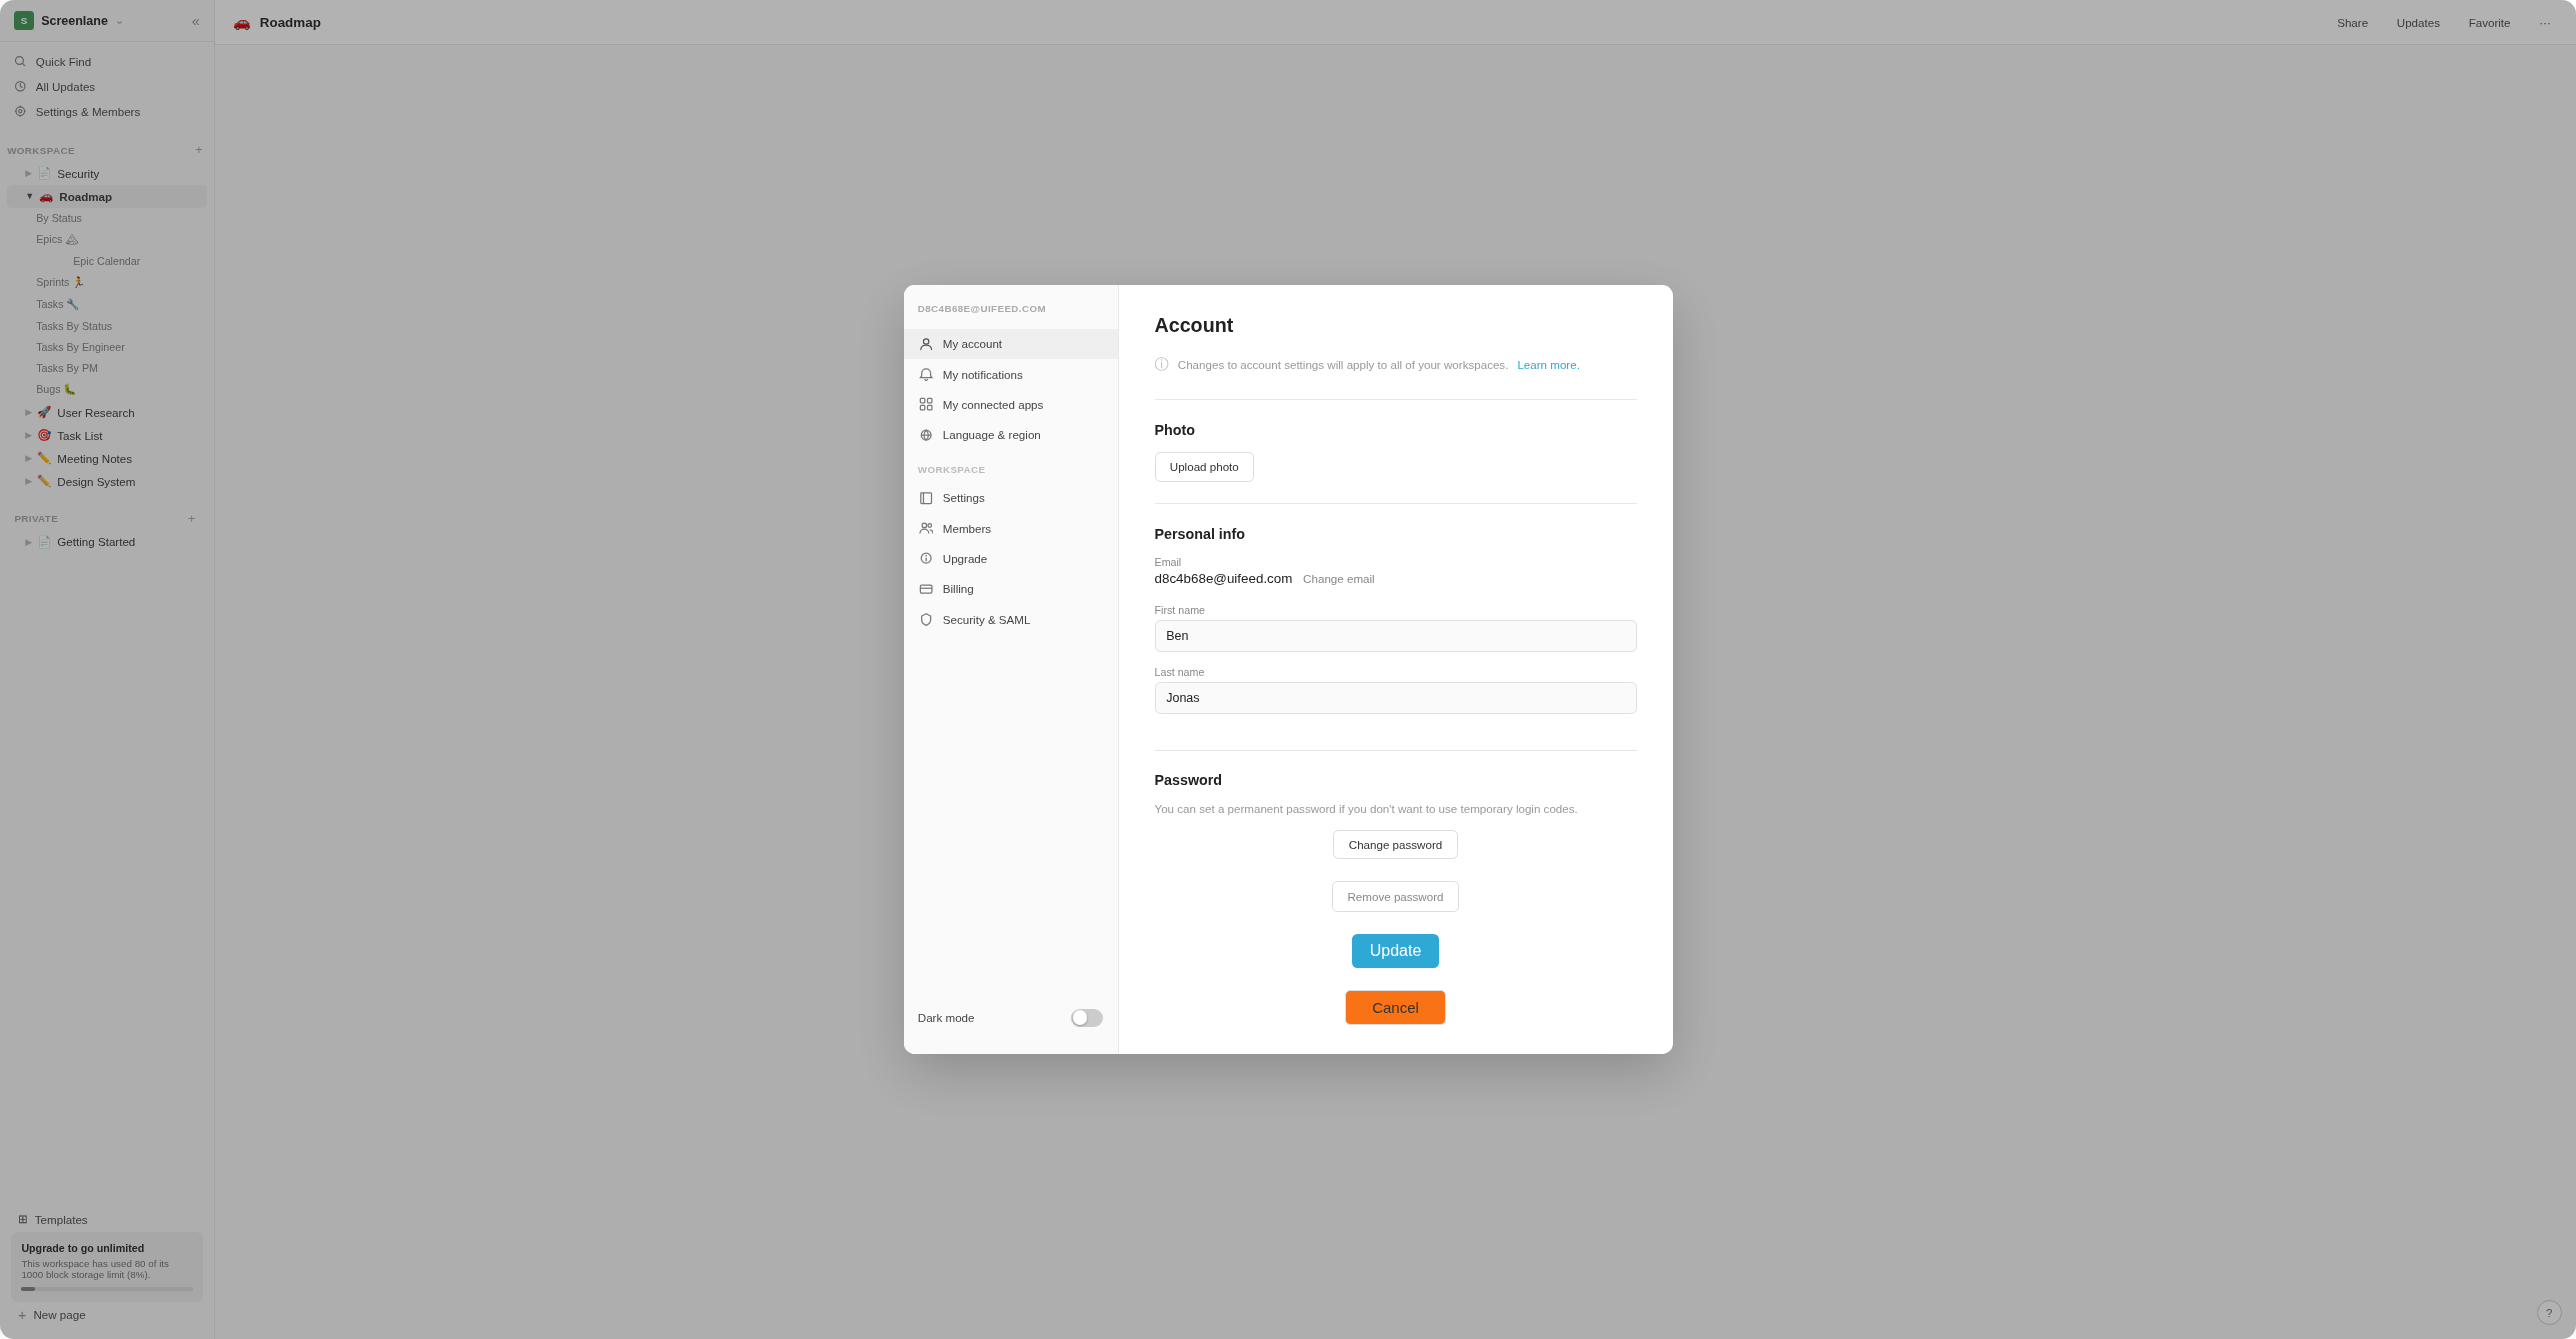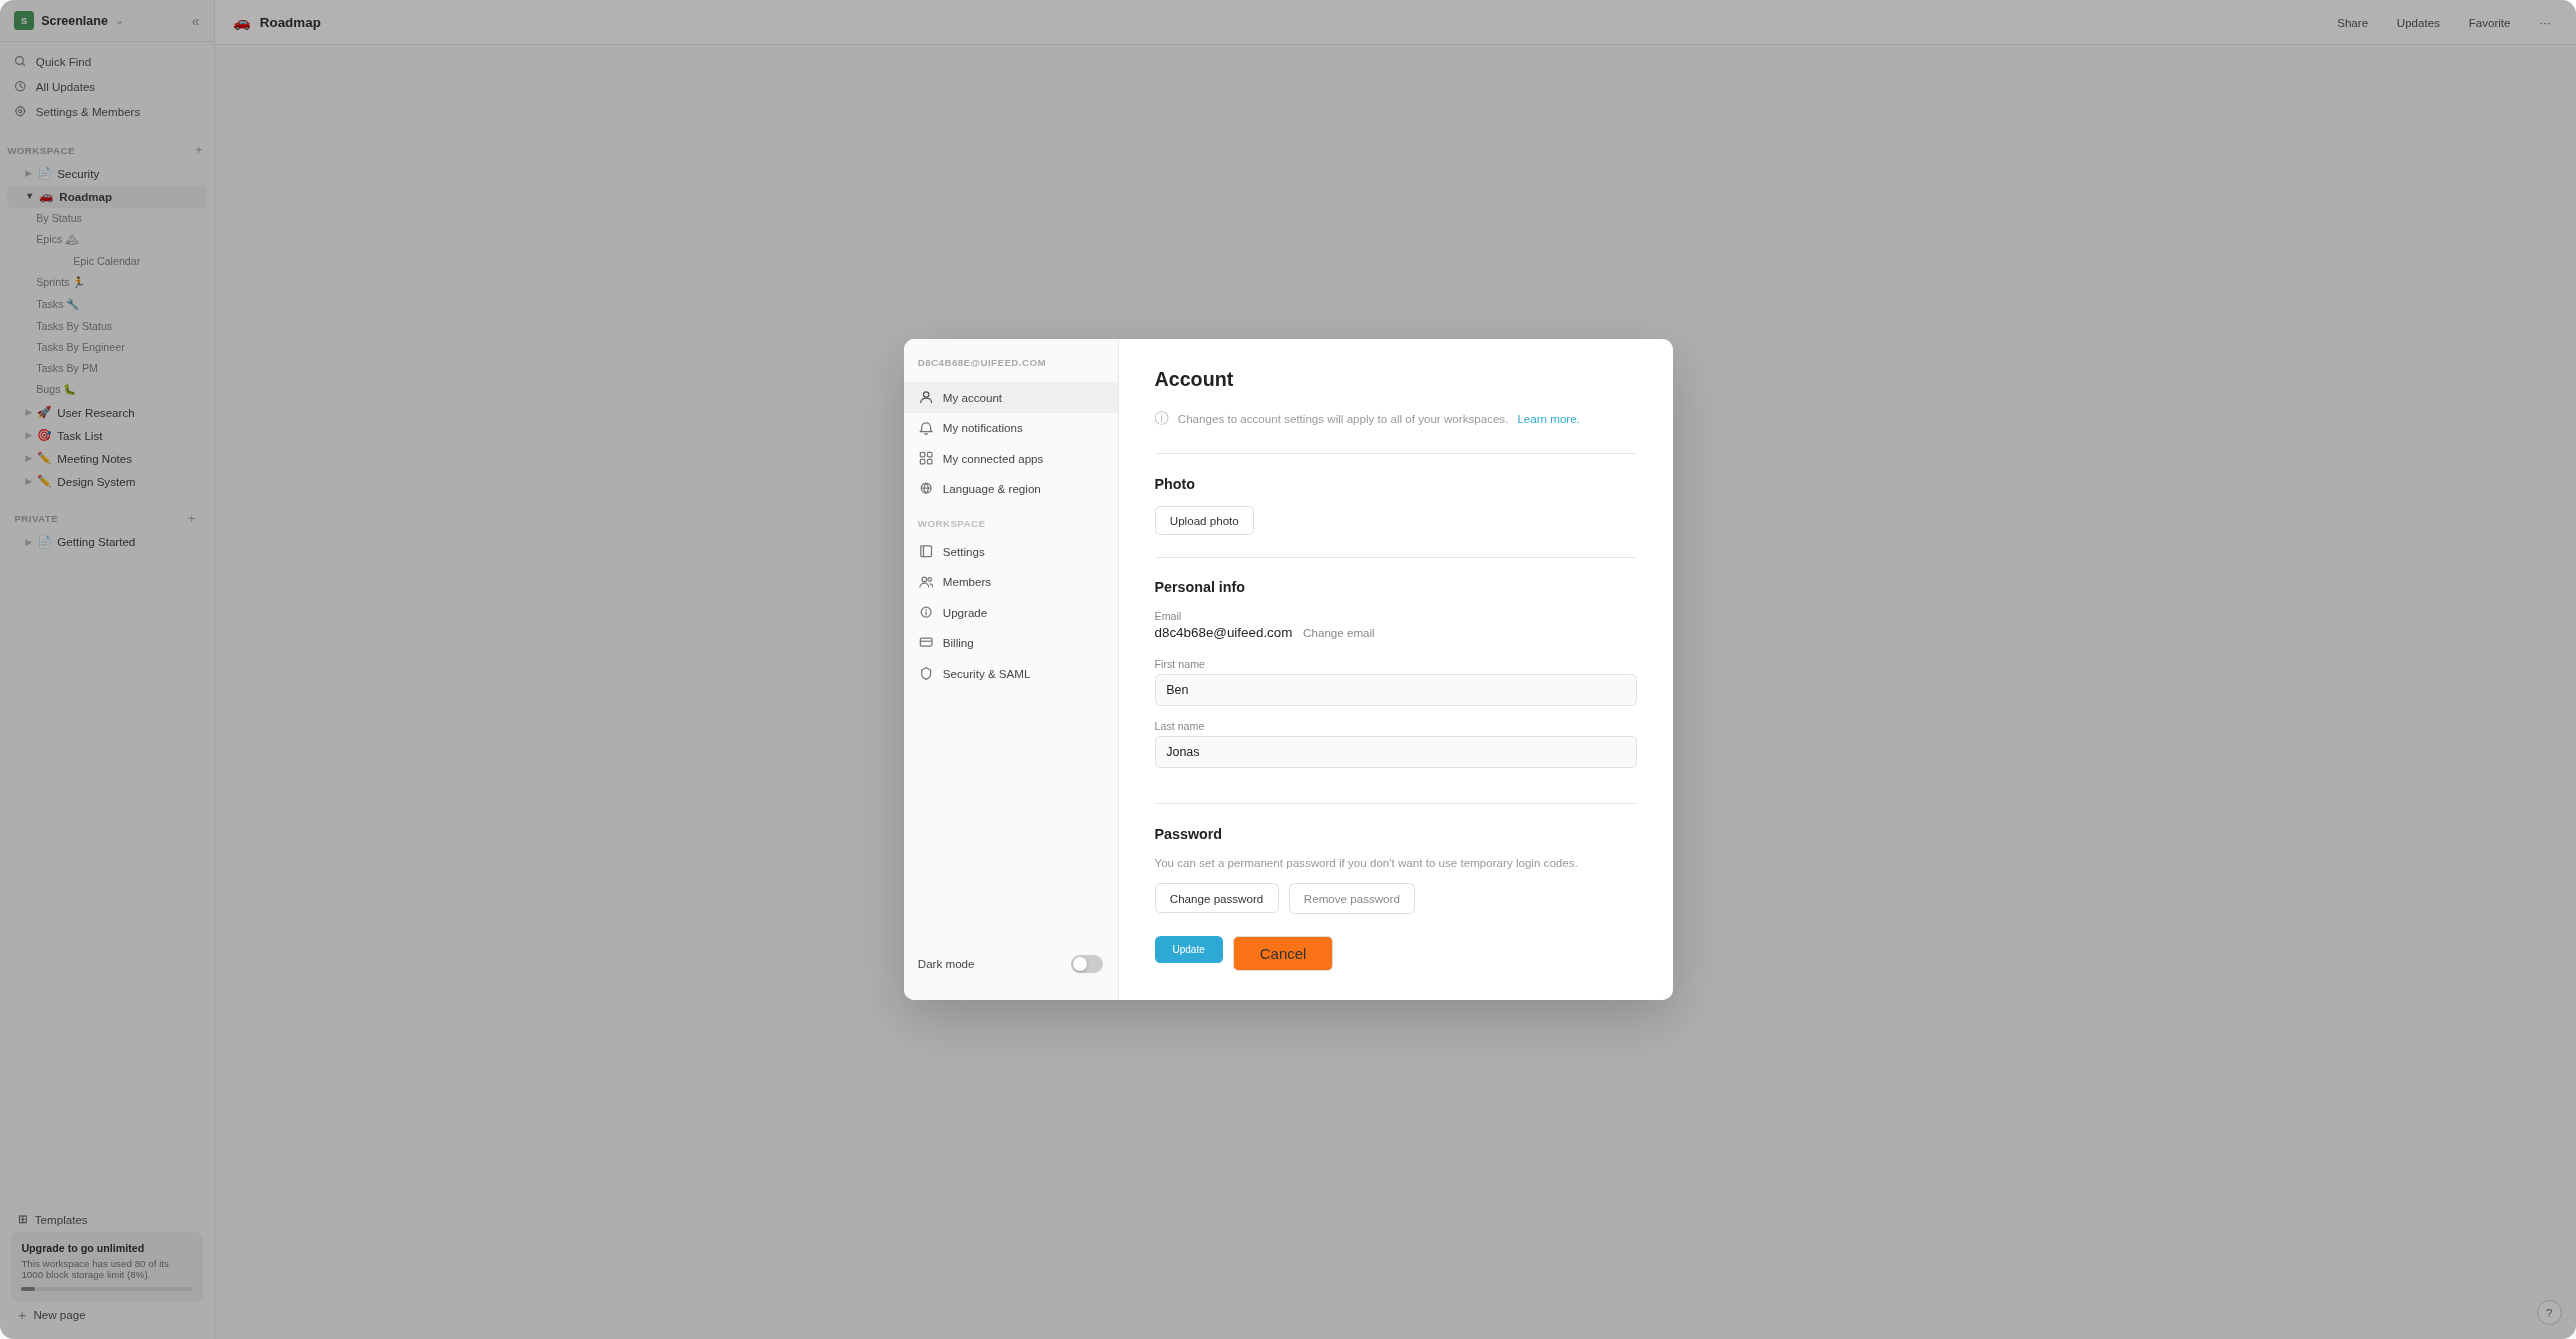--- a/index.html
+++ b/index.html
@@ -76,22 +76,22 @@
 
     .field-label { font-size: 10.7px; color: #888; margin-bottom: 3.6px; }
     .email-row { display: flex; align-items: center; gap: 10.7px; margin-bottom: 18px; }
     .email-value { font-size: 13.4px; color: #222; font-weight: 500; }
     .change-link { font-size: 11.6px; color: #888; cursor: pointer; background: none; border: none; }
 
     .text-input { width: 100%; border: 0.9px solid #e0e0e0; border-radius: 5.4px; padding: 8px 10.7px; font-size: 12.5px; color: #222; background: #fafafa; outline: none; margin-bottom: 14.3px; }
 
     .password-desc { font-size: 11.6px; color: #999; margin-bottom: 14.3px; }
 
-    .btn-row { display: flex; align-items: flex-start; gap: 10px; margin-top: 7.2px; }
-    .btn-primary { background: #2ea8d5; color: white; border: none; border-radius: 5.4px; padding: 8px 18px; font-size: 10px; cursor: pointer; font-weight: 500; }
+    .btn-row { display: flex; align-items: center; gap: 22px; margin-top: 7.2px; flex-direction: column; }
+    .btn-primary { background: #2ea8d5; color: white; border: none; border-radius: 5.4px; padding: 8px 18px; font-size: 16px; cursor: pointer; font-weight: 500; }
     .btn-secondary { background: #f97316; color: #333; border: 0.9px solid #ddd; border-radius: 5.4px; padding: 8px 26px; font-size: 15px; cursor: pointer; }
     .btn-ghost { background: none; color: #888; border: 0.9px solid #ddd; border-radius: 5.4px; padding: 8px 14.3px; font-size: 11.6px; cursor: pointer; }
 
     
     .help-btn { position: fixed; bottom: 14.3px; right: 14.3px; width: 25px; height: 25px; border-radius: 50%; border: 0.9px solid #ccc; background: white; display: flex; align-items: center; justify-content: center; font-size: 11.6px; color: #777; cursor: pointer; z-index: 50; }
   </style>
 </head>
 <body>
 
 <div class="app-container">

